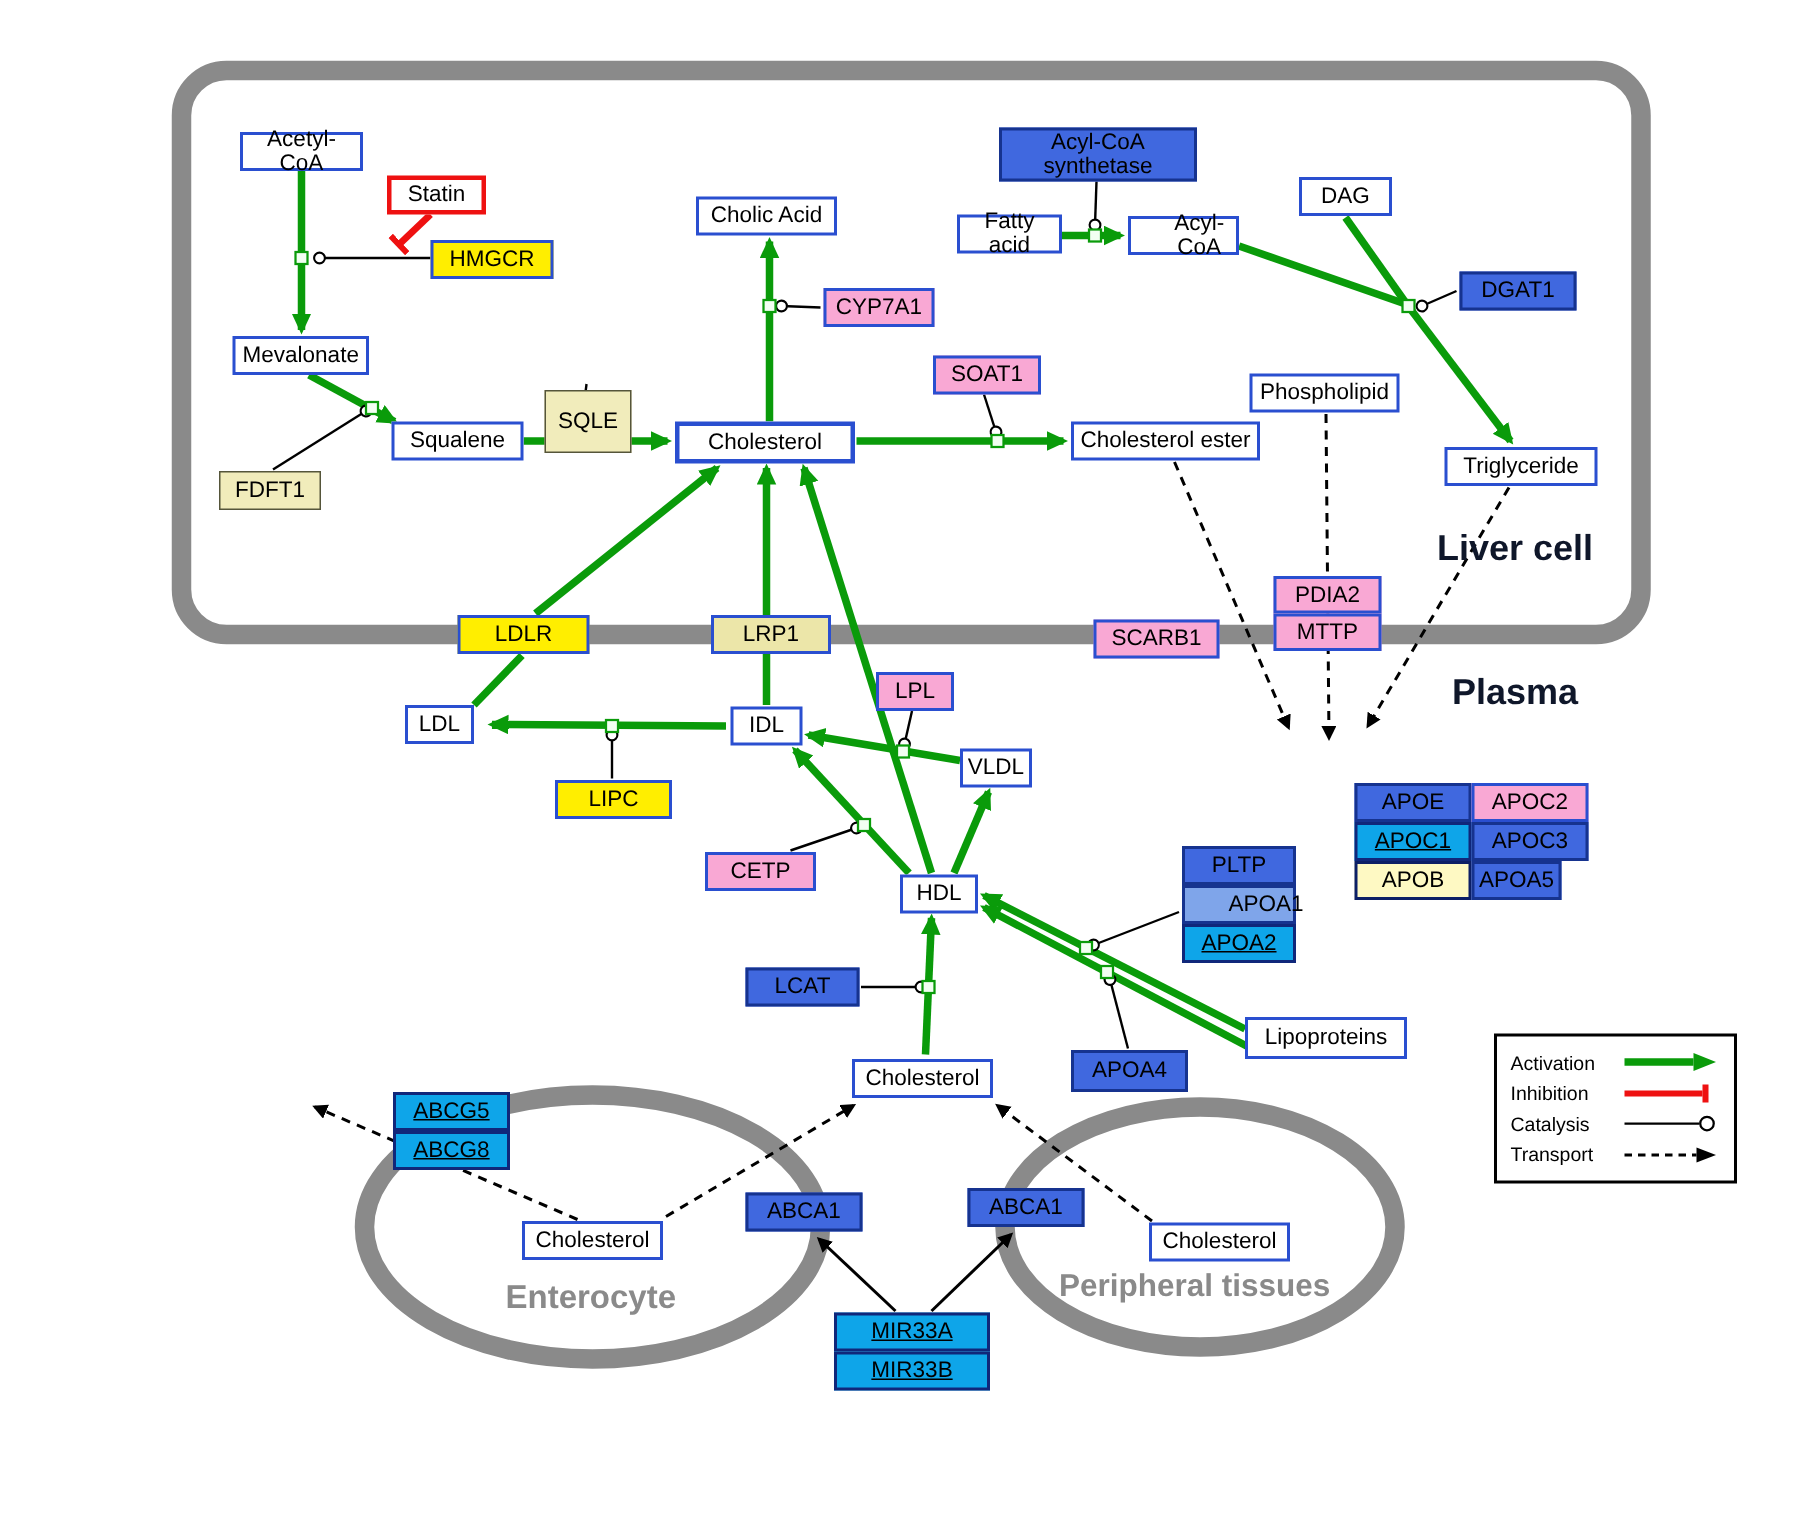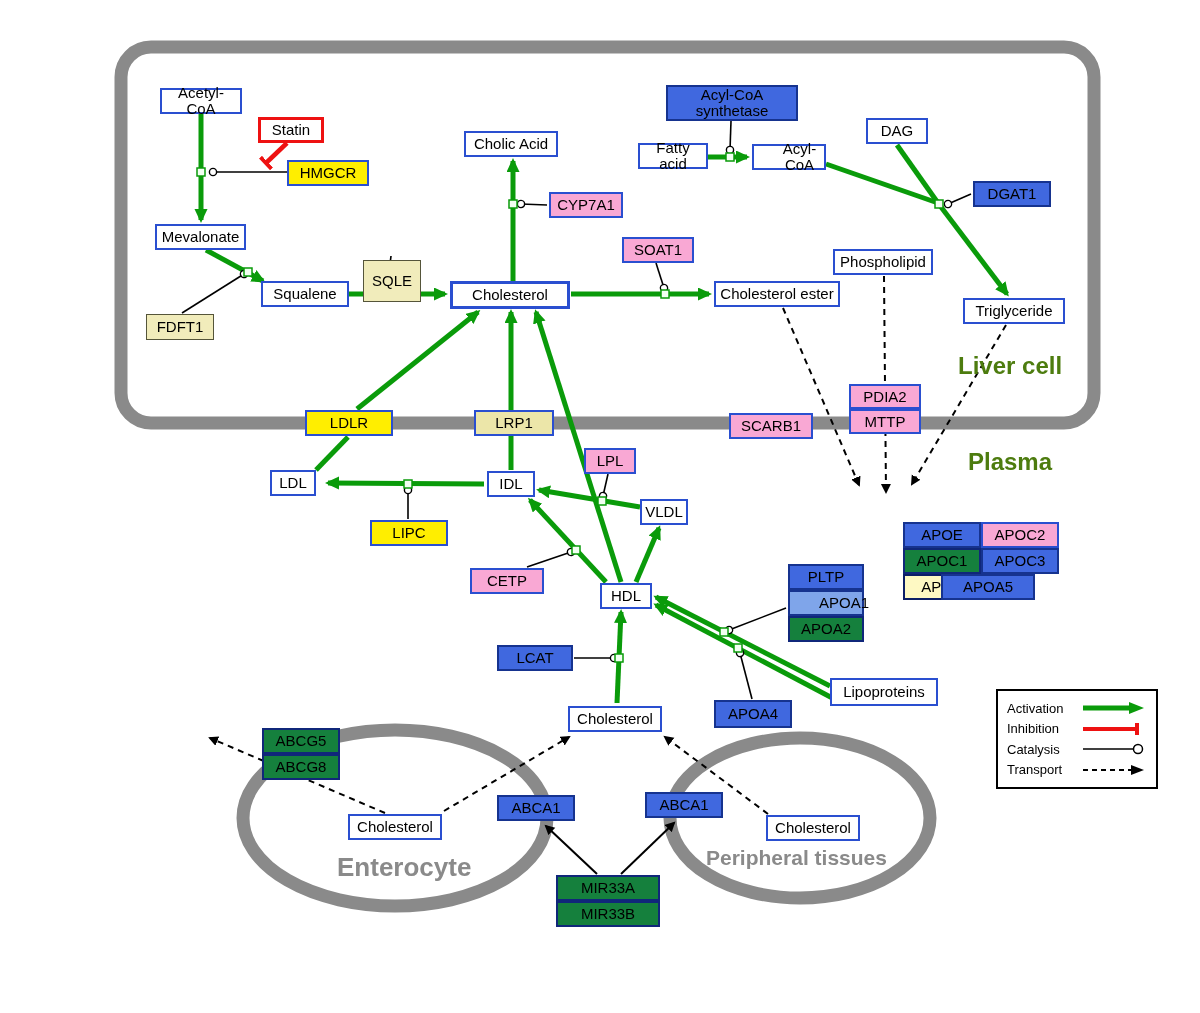--- a/index.html
+++ b/index.html
@@ -12,23 +12,23 @@
         border:2px solid #2a4fd0;padding:1px 3px;pointer-events:auto;}
   .s-wb{}
   .s-wbt{border-width:3px;}
   .s-wr{border-color:#ee1111;border-width:3px;}
   .s-yl{background:#ffee00;}
   .s-py{background:#f1ecbb;border-color:#55553a;border-width:1.5px;}
   .s-pyb{background:#ece6a9;}
   .s-lb{background:#f9a8d4;border-color:#2a4fd0;}
   .s-mb{background:#4068df;border-color:#16338f;}
   .s-mlb{background:#7fa5ea;border-color:#16338f;}
-  .s-mdb{background:#15803d;border-color:#10277a;}
+  .s-mdb{background:#0ea5e9;border-color:#10277a;text-decoration:underline;}
   .s-db{background:#fef9c3;border-color:#0c1f66;}
-  .region-label{position:absolute;font-weight:bold;color:#4d7c0f;}
+  .region-label{position:absolute;font-weight:bold;color:#0f172a;}
   #legend{position:absolute;left:996px;top:689px;width:162px;height:100px;background:#fff;
           border:2px solid #000;box-sizing:border-box;padding:7px 9px;display:flex;
           flex-direction:column;justify-content:space-between;}
   .legend-row{display:flex;align-items:center;justify-content:space-between;font-size:13px;color:#000;height:20px;}
   .legend-sym{width:66px;height:16px;}
 </style>
 </head>
 <body>
 
 <div id="canvas">
@@ -150,35 +150,35 @@
       <div class="node s-mlb" style="left: 788px; top: 590px; width: 76px; height: 26px; padding-left: 39px;">APOA1</div>
       <div class="node s-mdb" style="left: 788px; top: 616px; width: 76px; height: 26px;">APOA2</div>
       <div class="node s-mb" style="left: 497px; top: 645px; width: 76px; height: 26px;">LCAT</div>
       <div class="node s-mb" style="left: 714px; top: 700px; width: 78px; height: 28px;">APOA4</div>
       <div class="node s-wb" style="left: 830px; top: 678px; width: 108px; height: 28px;">Lipoproteins</div>
       <div class="node s-mb" style="left: 903px; top: 522px; width: 78px; height: 26px;">APOE</div>
       <div class="node s-lb" style="left: 981px; top: 522px; width: 78px; height: 26px;">APOC2</div>
       <div class="node s-mdb" style="left: 903px; top: 548px; width: 78px; height: 26px;">APOC1</div>
       <div class="node s-mb" style="left: 981px; top: 548px; width: 78px; height: 26px;">APOC3</div>
       <div class="node s-db" style="left: 903px; top: 574px; width: 78px; height: 26px;">APOB</div>
-      <div class="node s-mb" style="left: 941px; top: 574px; width: 94px; height: 26px;">APOA5</div>
+      <div class="node s-mb" style="left: 981px; top: 574px; width: 60px; height: 26px;">APOA5</div>
       <div class="node s-wb" style="left: 568px; top: 706px; width: 94px; height: 26px;">Cholesterol</div>
       <div class="node s-mdb" style="left: 262px; top: 728px; width: 78px; height: 26px;">ABCG5</div>
       <div class="node s-mdb" style="left: 262px; top: 754px; width: 78px; height: 26px;">ABCG8</div>
       <div class="node s-wb" style="left: 348px; top: 814px; width: 94px; height: 26px;">Cholesterol</div>
       <div class="node s-mb" style="left: 497px; top: 795px; width: 78px; height: 26px;">ABCA1</div>
       <div class="node s-mb" style="left: 645px; top: 792px; width: 78px; height: 26px;">ABCA1</div>
       <div class="node s-wb" style="left: 766px; top: 815px; width: 94px; height: 26px;">Cholesterol</div>
       <div class="node s-mdb" style="left: 556px; top: 875px; width: 104px; height: 26px;">MIR33A</div>
       <div class="node s-mdb" style="left: 556px; top: 901px; width: 104px; height: 26px;">MIR33B</div>
     </div>
 
   <div class="region-label" style="left:958px;top:352px;font-size:24px;">Liver cell</div>
   <div class="region-label" style="left:968px;top:448px;font-size:24px;">Plasma</div>
-  <div class="region-label" style="left:337px;top:852px;font-size:26px;color:#8a8a8a;">Enterocyte</div>
+  <div class="region-label" style="left:337px;top:852px;font-size:22px;color:#8a8a8a;">Enterocyte</div>
   <div class="region-label" style="left:706px;top:846px;font-size:21px;color:#8a8a8a;">Peripheral tissues</div>
 
   <div id="legend">
       <div class="legend-row">
         <span>Activation</span>
         <svg class="legend-sym" viewBox="0 0 66 16">
           <line x1="2" y1="8" x2="48" y2="8" stroke="#0a9b0a" stroke-width="5"></line>
           <polygon points="48,2 63,8 48,14" fill="#0a9b0a"></polygon>
         </svg>
       </div>

